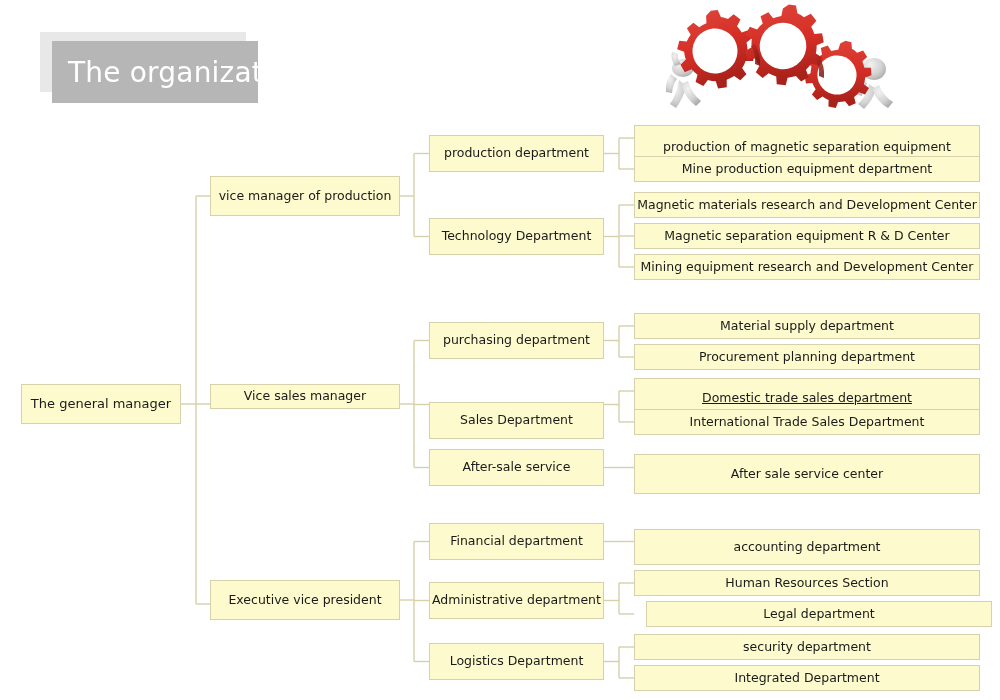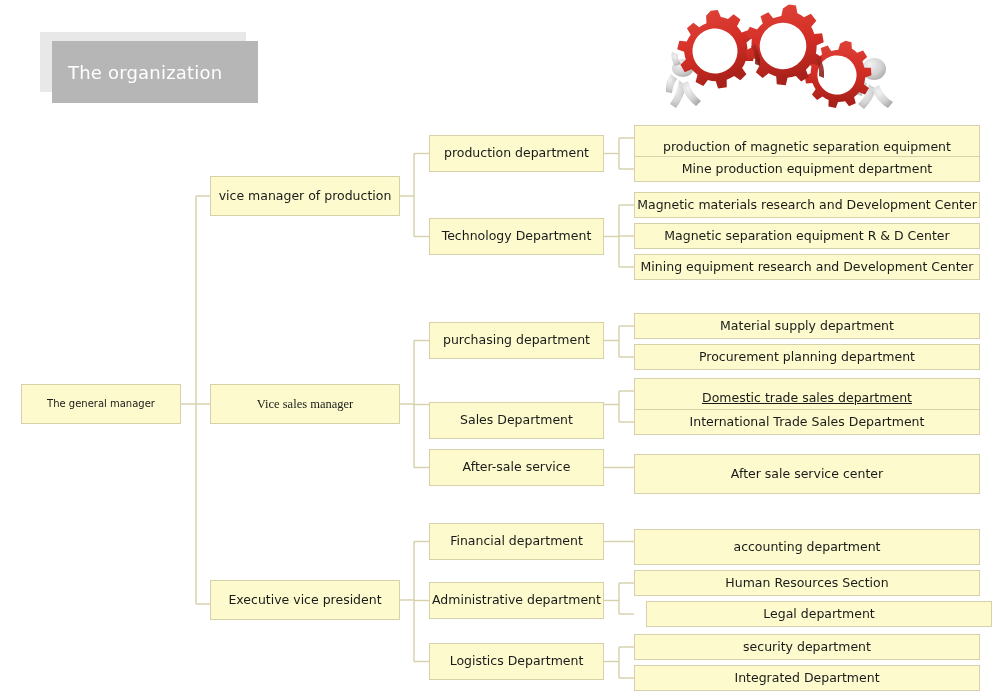--- a/index.html
+++ b/index.html
@@ -45,21 +45,21 @@
     left: 12px;
     top: 9px;
     width: 206px;
     height: 62px;
     background: #b6b6b6;
     display: flex;
     align-items: center;
   }
   #title-text {
     color: #ffffff;
-    font-size: 18px;
+    font-size: 28px;
     font-weight: 400;
     padding-left: 16px;
     letter-spacing: 0.2px;
     white-space: nowrap;
     font-family: "DejaVu Sans", sans-serif;
   }
 
   
   #gears {
     position: absolute;
@@ -89,21 +89,21 @@
     align-items: center;
     justify-content: center;
     text-align: center;
     color: #1a1a1a;
     font-size: 12.5px;
     line-height: 1.15;
     font-family: "DejaVu Sans", sans-serif;
     white-space: nowrap;
     overflow: hidden;
   }
-  .node.lvl1 { font-size: 10px; }
+  .node.lvl1 { font-size: 13px; }
   .node.lvl2 { font-size: 12.5px; }
   .node.lvl3 { font-size: 12.5px; }
   .node.lvl4 { font-size: 12.5px; }
 </style>
 </head>
 <body>
 
 <div id="canvas">
 
   <div id="title-block">
@@ -240,21 +240,21 @@
       <path d="M604 661.5 H619"></path>
       <path d="M619 647 V678"></path>
       <path d="M619 647 H634"></path>
       <path d="M619 678 H634"></path>
     </g>
   </svg>
 
   <div id="nodes-layer">
       <div class="node lvl1" style="left: 21px; top: 384px; width: 160px; height: 40px;">The general manager</div>
       <div class="node lvl2" style="left: 210px; top: 176px; width: 190px; height: 40px;">vice manager of production</div>
-      <div class="node lvl2" style="left: 210px; top: 384px; width: 190px; height: 40px; font-family: Liberation Serif, serif;">Vice sales manager</div>
+      <div class="node lvl2" style="left: 210px; top: 384px; width: 190px; height: 25px;">Vice sales manager</div>
       <div class="node lvl2" style="left: 210px; top: 580px; width: 190px; height: 40px;">Executive vice president</div>
       <div class="node lvl3" style="left: 429px; top: 135px; width: 175px; height: 37px; text-align: right;">production department</div>
       <div class="node lvl3" style="left: 429px; top: 218px; width: 175px; height: 37px;">Technology Department</div>
       <div class="node lvl3" style="left: 429px; top: 322px; width: 175px; height: 37px;">purchasing department</div>
       <div class="node lvl3" style="left: 429px; top: 402px; width: 175px; height: 37px;">Sales Department</div>
       <div class="node lvl3" style="left: 429px; top: 449px; width: 175px; height: 37px;">After-sale service</div>
       <div class="node lvl3" style="left: 429px; top: 523px; width: 175px; height: 37px;">Financial department</div>
       <div class="node lvl3" style="left: 429px; top: 582px; width: 175px; height: 37px;">Administrative department</div>
       <div class="node lvl3" style="left: 429px; top: 643px; width: 175px; height: 37px;">Logistics Department</div>
       <div class="node lvl4" style="left: 634px; top: 125px; width: 346px; height: 44px;">production of magnetic separation equipment</div>

